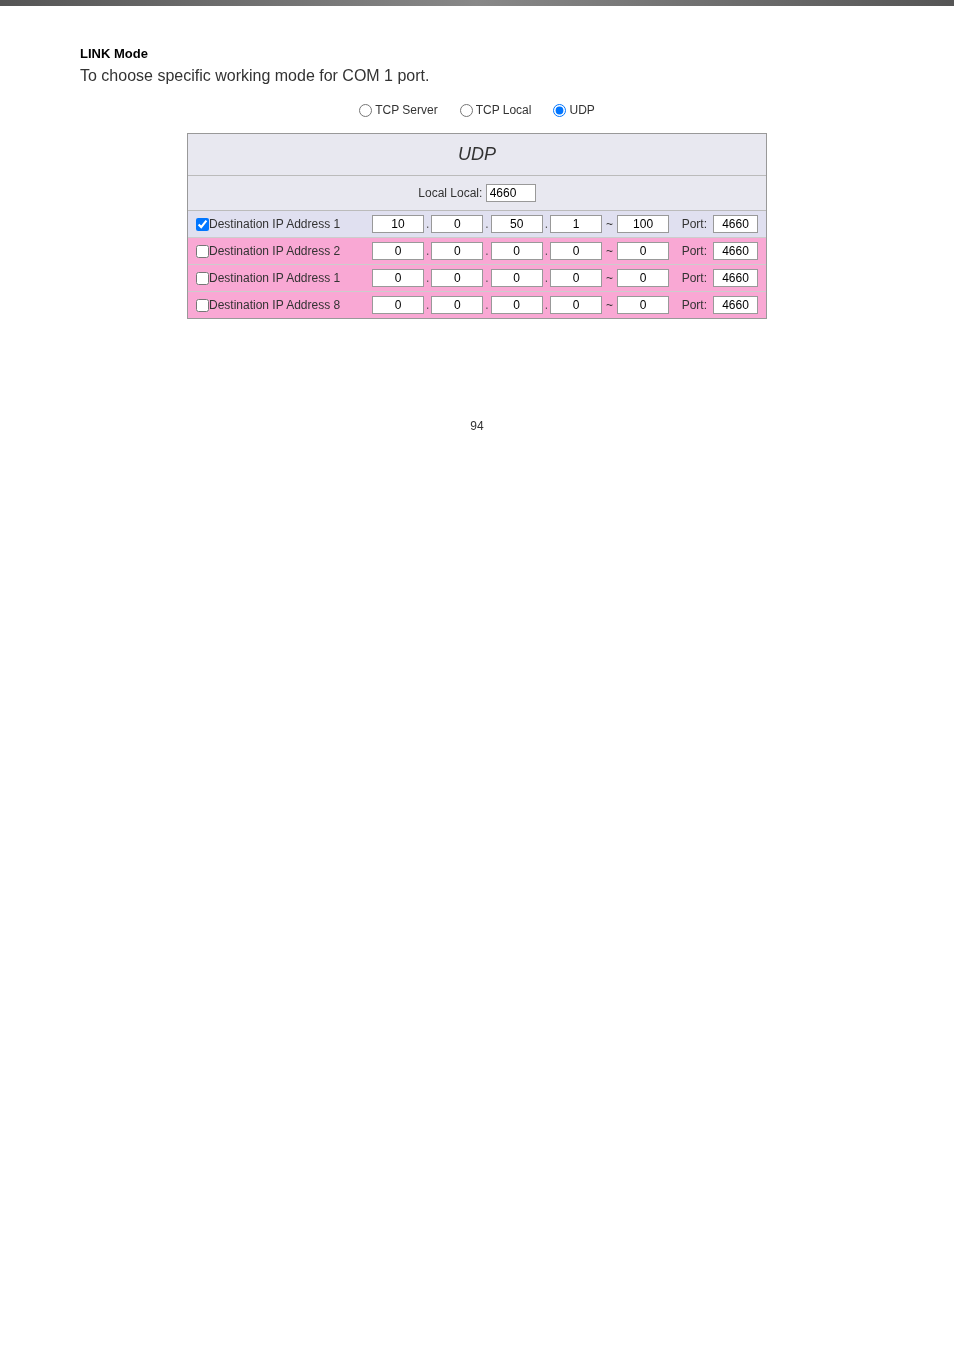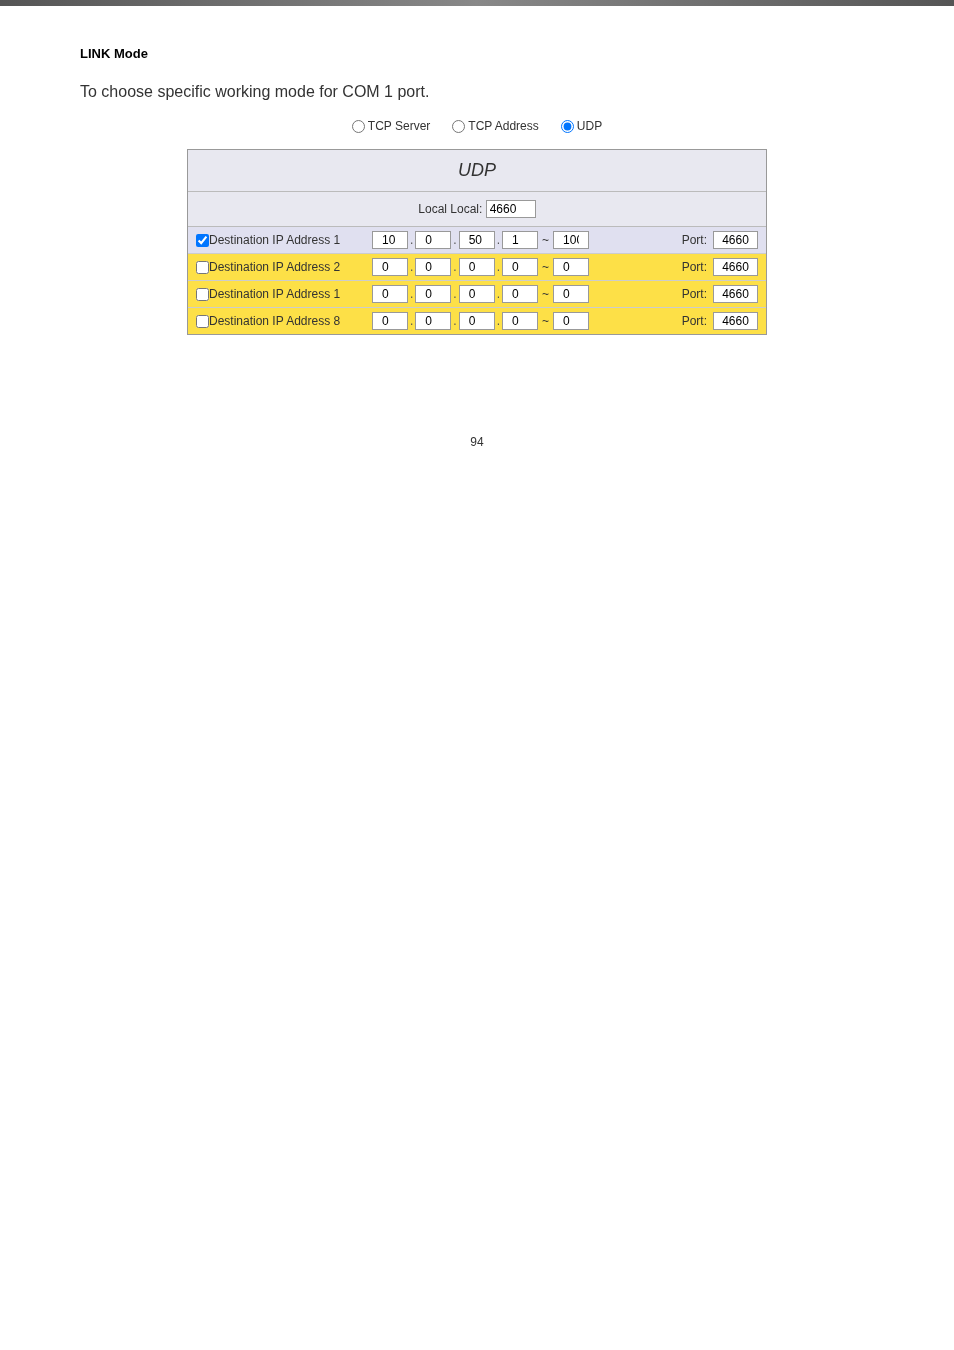--- a/index.html
+++ b/index.html
@@ -18,21 +18,21 @@
       background: linear-gradient(to right, #555, #888, #555);
     }
 
     .content {
       padding: 40px 80px;
     }
 
     .link-mode-title {
       font-weight: bold;
       font-size: 13px;
-      margin-bottom: 22px;
+      margin-bottom: 6px;
       color: #000;
     }
 
     .link-mode-desc {
       font-size: 16px;
       color: #333;
       margin-bottom: 18px;
     }
 
     .radio-group {
@@ -84,21 +84,21 @@
       border: 1px solid #999;
       padding: 1px 3px;
       font-size: 12px;
     }
 
     .addr-row {
       display: flex;
       align-items: center;
       padding: 4px 8px;
       border-bottom: 1px solid #ccc;
-      background: #fde047;
+      background: #f9a8d4;
       gap: 6px;
       font-size: 12px;
     }
 
     .addr-row:last-child {
       border-bottom: none;
     }
 
     .addr-row.active {
       background: #e0e0f0;
@@ -117,24 +117,25 @@
     }
 
     .ip-fields {
       display: flex;
       align-items: center;
       gap: 2px;
       flex: 1;
     }
 
     .ip-input {
-      width: 36px;
-      border: 1px solid #999;
-      padding: 1px 9px;
-      font-size: 12px;
+      width: 52px;
+      border: 1px solid #999;
+      padding: 1px 3px;
+      font-size: 12px;
+      text-align: center;
     }
 
     .ip-sep {
       font-size: 12px;
       color: #555;
     }
 
     .tilde {
       font-size: 12px;
       margin: 0 2px;
@@ -170,21 +171,21 @@
   <div class="link-mode-title">LINK Mode</div>
   <div class="link-mode-desc">To choose specific working mode for COM 1 port.</div>
 
   <div class="radio-group">
     <label>
       <input type="radio" name="link_mode" style="">
       <span>TCP Server</span>
     </label>
     <label>
       <input type="radio" name="link_mode" style="">
-      <span>TCP Address</span>
+      <span>TCP Local</span>
     </label>
     <label>
       <input type="radio" name="link_mode" checked="" style="">
       <span>UDP</span>
     </label>
   </div>
 
   <div class="udp-panel">
     <div class="udp-title">UDP</div>
 

